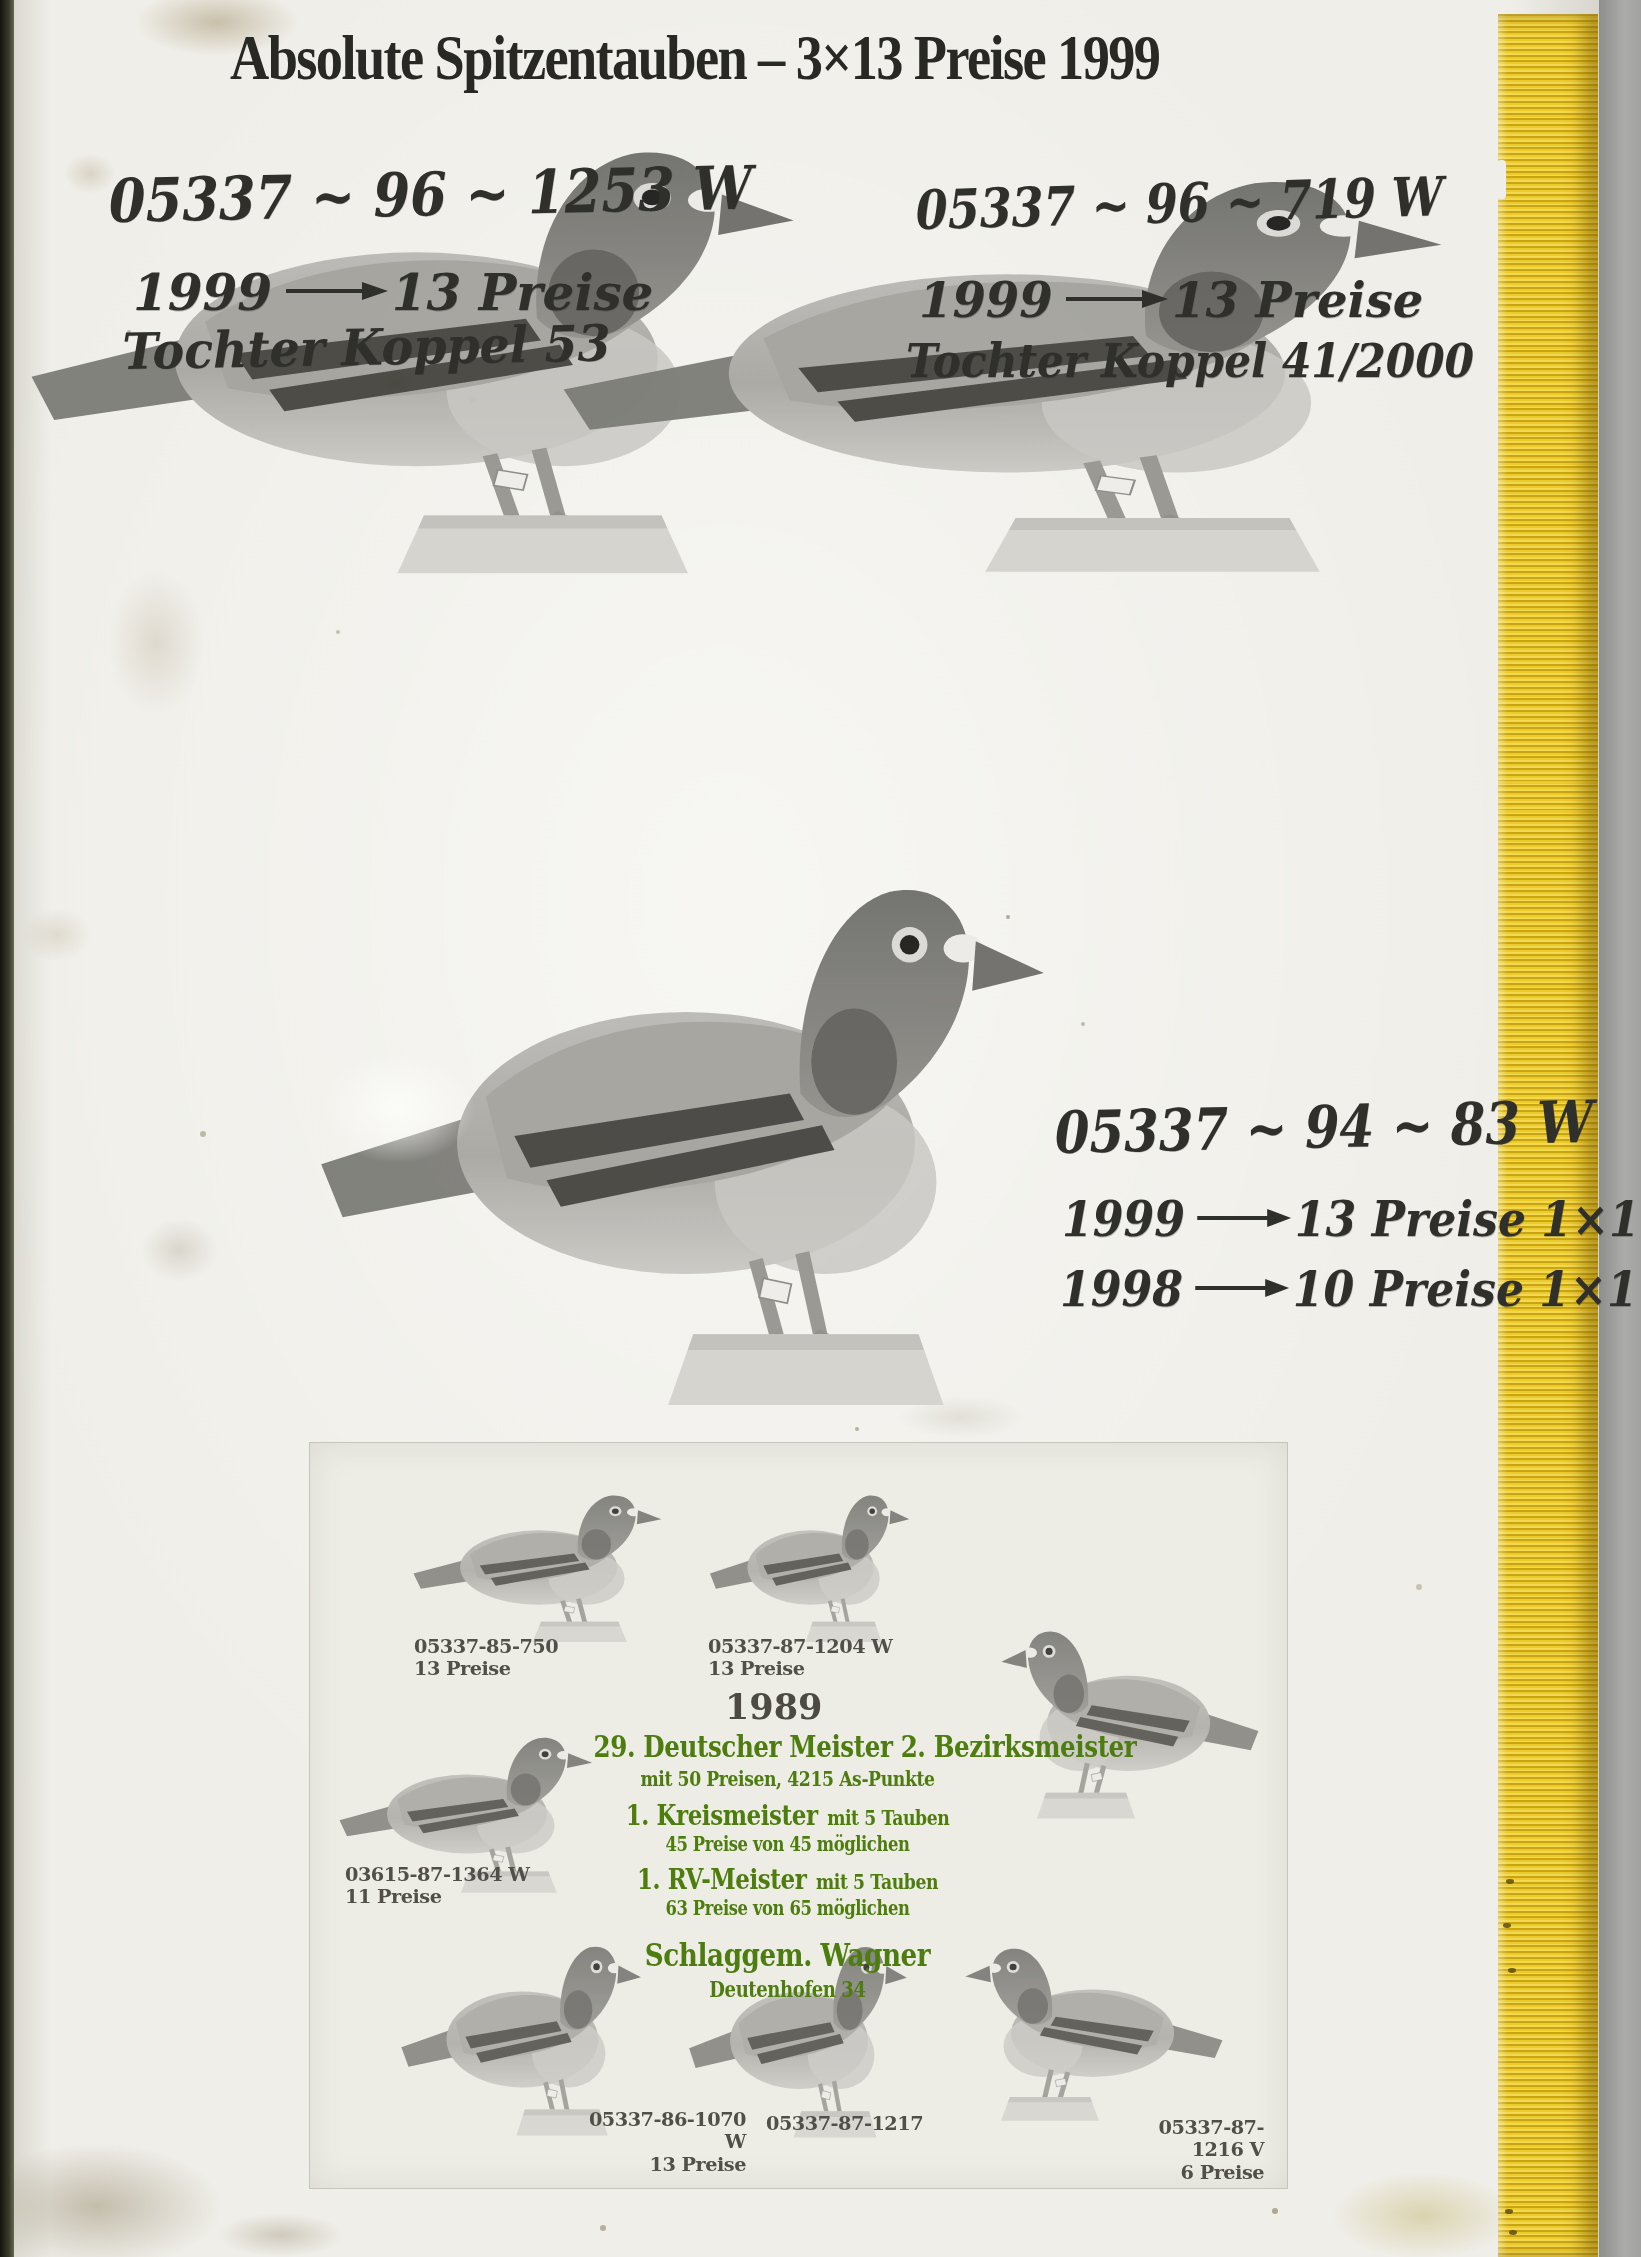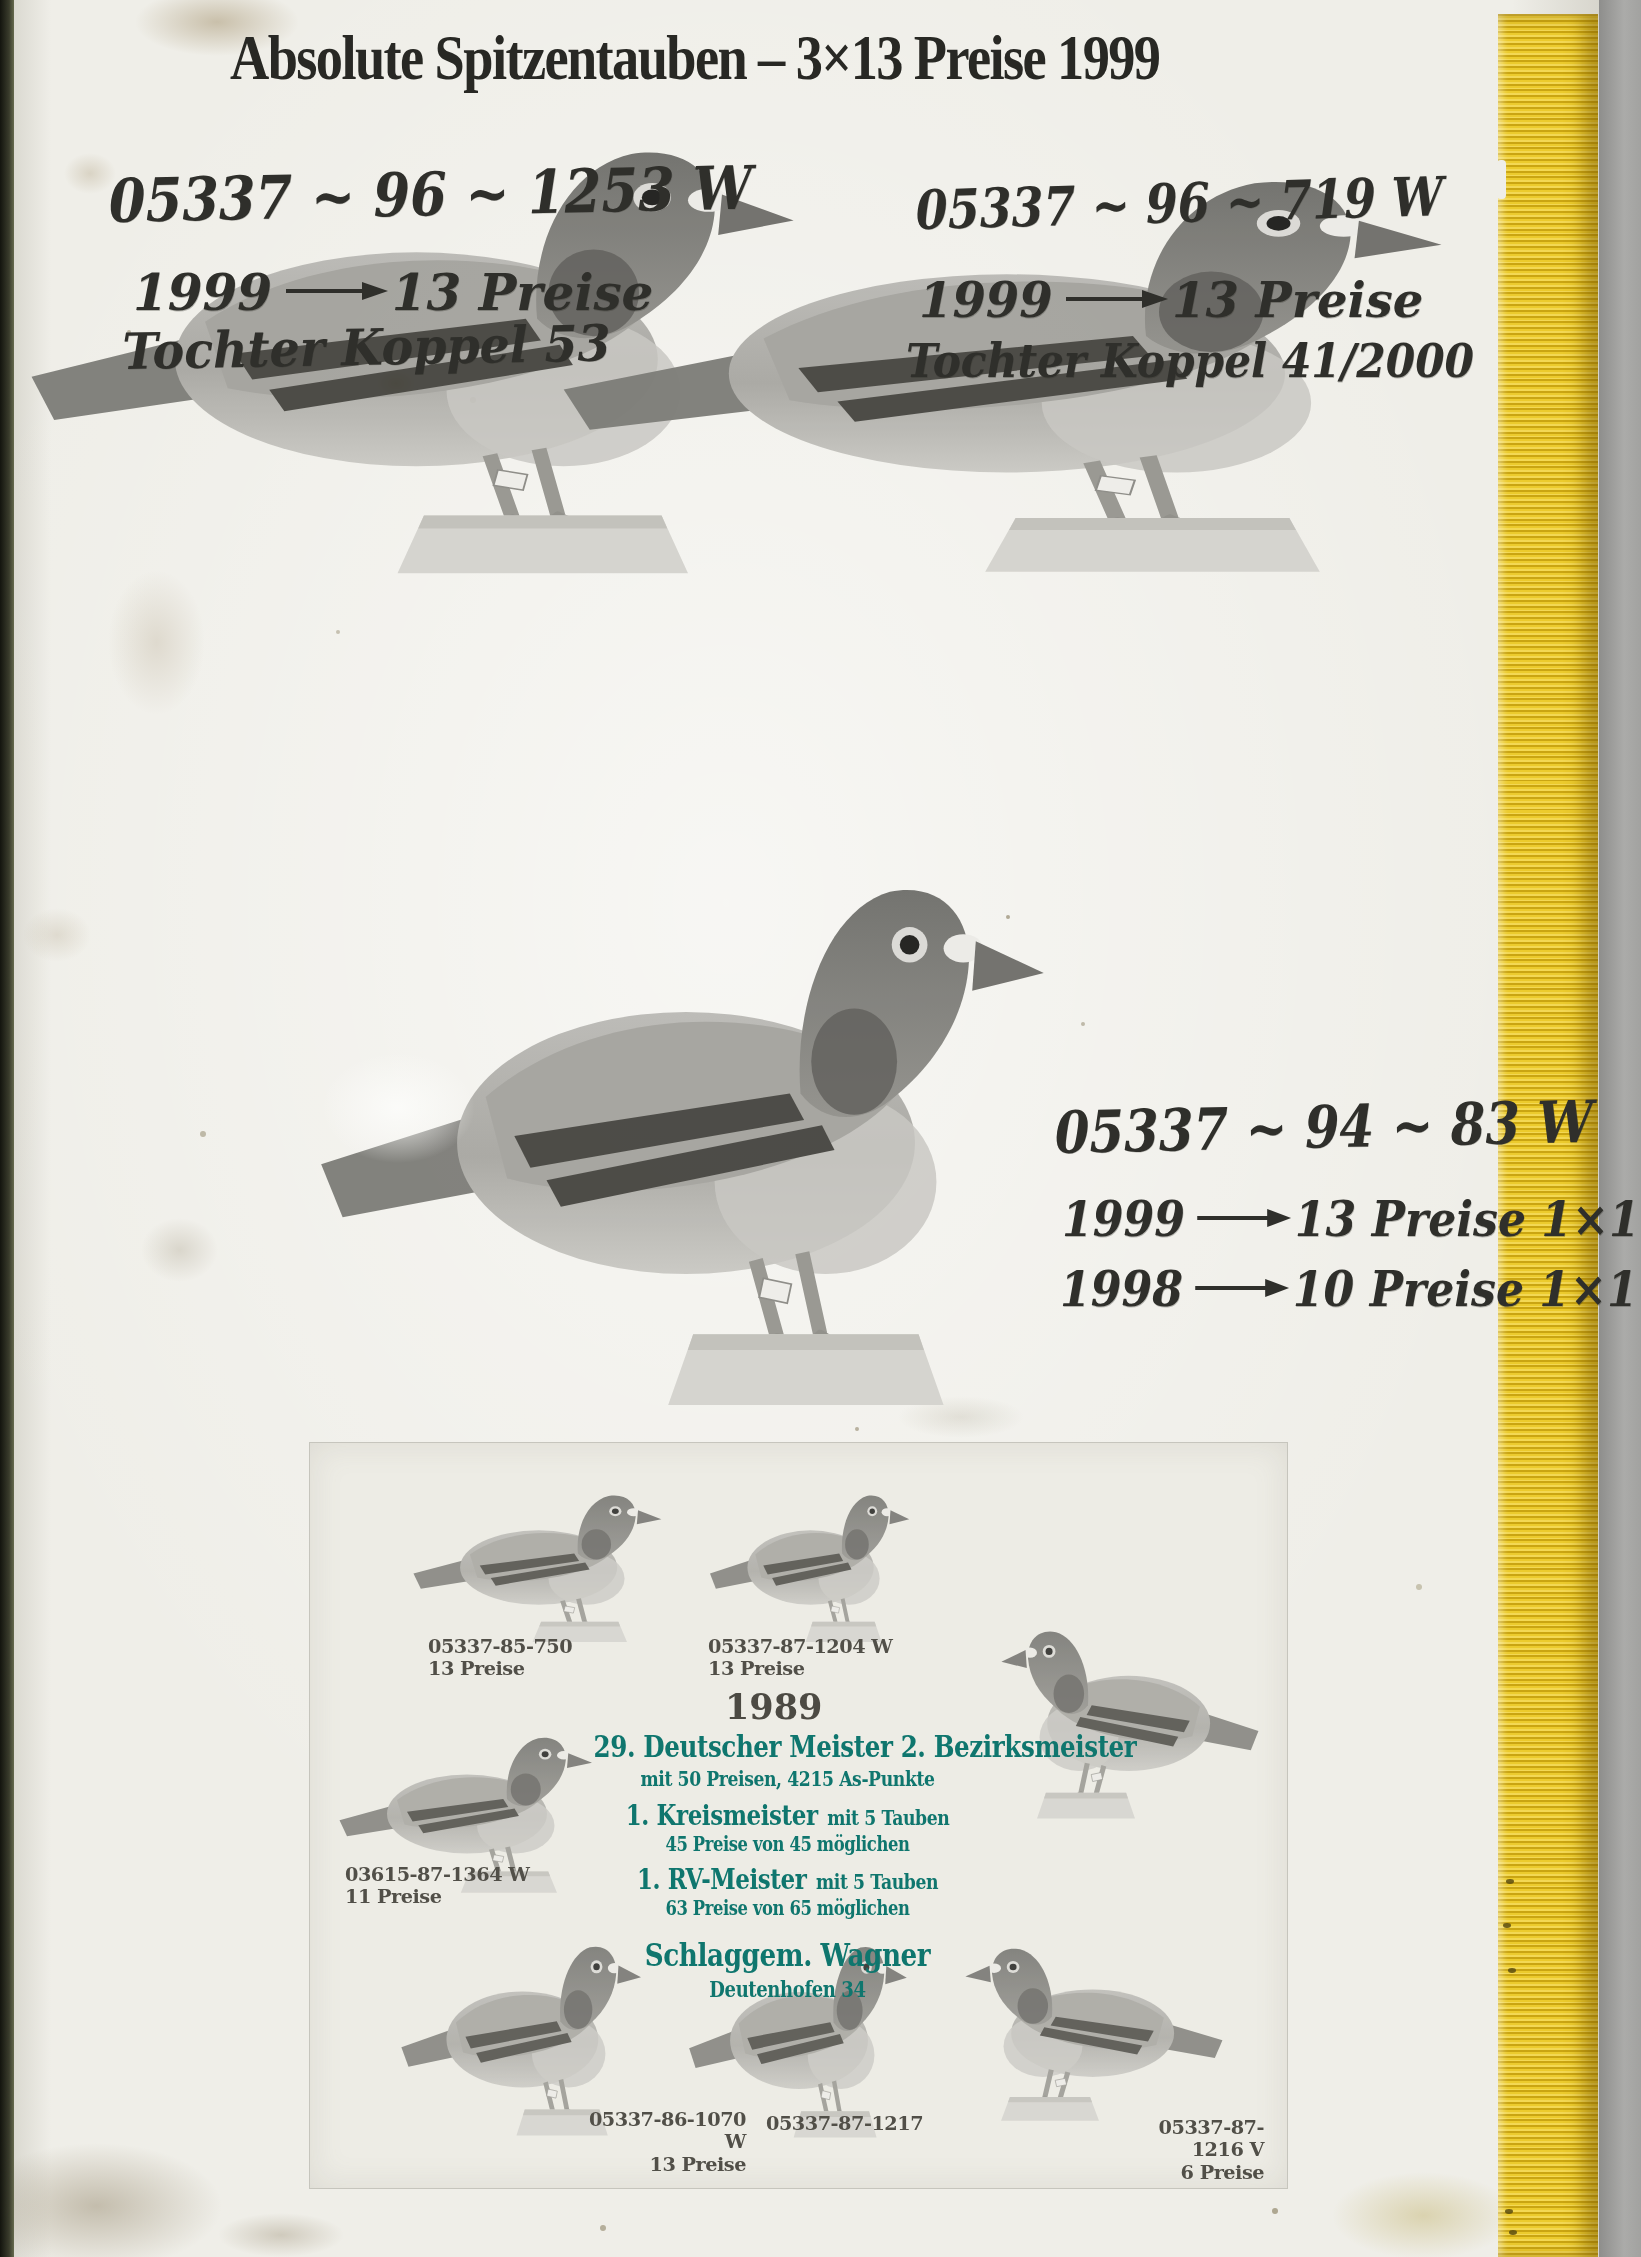--- a/index.html
+++ b/index.html
@@ -37,21 +37,21 @@
     width:0;height:0;border-left:26px solid #2f2f2b;border-top:9.7px solid transparent;border-bottom:9.7px solid transparent;}
   
   .title{position:absolute;left:230px;top:21px;white-space:nowrap;z-index:3;
     font-family:"Liberation Serif",serif;font-weight:bold;font-size:64px;color:#282824;
     letter-spacing:-1.9px;transform:scaleX(.85);transform-origin:left top;}
   
   .ilabel{position:absolute;font-family:"DejaVu Serif",serif;font-weight:bold;font-size:19.3px;
     color:#514f48;line-height:1.16;z-index:3;letter-spacing:-0.5px;}
   .iyear{position:absolute;font-family:"DejaVu Serif",serif;font-weight:bold;font-size:35px;color:#4c4a43;z-index:3;}
   .honors{position:absolute;left:241px;top:286px;width:473px;text-align:center;z-index:3;
-    color:#0f766e;font-family:"DejaVu Serif",serif;font-weight:bold;letter-spacing:-0.5px;}
+    color:#4d7c0f;font-family:"DejaVu Serif",serif;font-weight:bold;letter-spacing:-0.5px;}
   .honors div{transform:scaleX(.82);transform-origin:center top;white-space:nowrap;}
   .h1{font-size:30px;}
   .h2{font-size:21px;margin-top:1.9px;}
   .hbig{font-size:28px;}
   .hsmall{font-size:21px;margin-left:11.6px;}
   .hrow{margin-top:7.7px;}
   .hsub{font-size:20px;}
   .hloft{font-size:32px;margin-top:15.4px;}
   .hloc{font-size:22px;margin-top:1.9px;}
   
@@ -167,21 +167,21 @@
     <svg class="photo" viewBox="0 0 440 330" preserveAspectRatio="none" style="left:89px;top:481px;width:261px;height:214px;">
         <use href="#pigeon"></use>
       </svg>
     <svg class="photo" viewBox="0 0 440 330" preserveAspectRatio="none" style="left:377px;top:481px;width:237px;height:216px;">
         <use href="#pigeon"></use>
       </svg>
     <svg class="photo flip" viewBox="0 0 440 330" preserveAspectRatio="none" style="left:635px;top:485px;width:280px;height:195px;">
         <use href="#pigeon"></use>
       </svg>
 
-    <div class="ilabel" style="left:118px;top:193px;">
+    <div class="ilabel" style="left:104px;top:193px;">
       <div>05337-85-750</div>
       <div>13 Preise</div>
     </div>
     <div class="ilabel" style="left:398px;top:193px;">
       <div>05337-87-1204 W</div>
       <div>13 Preise</div>
     </div>
     <div class="iyear" style="left:415px;top:243px;">1989</div>
 
     <div class="honors">

